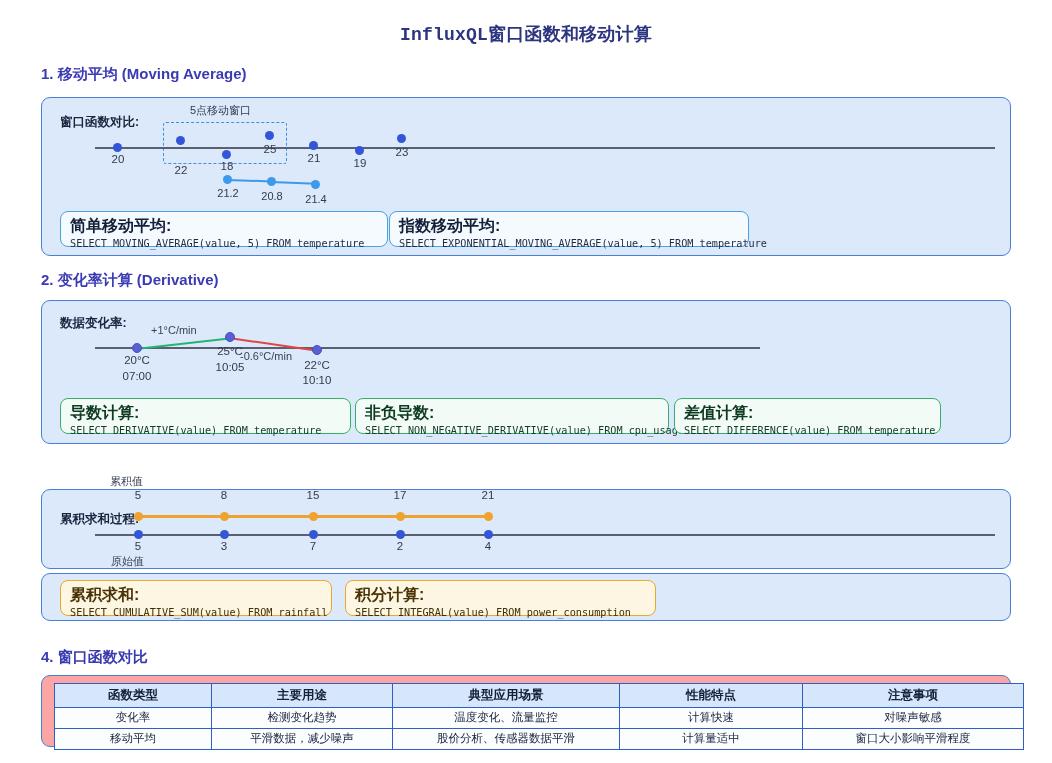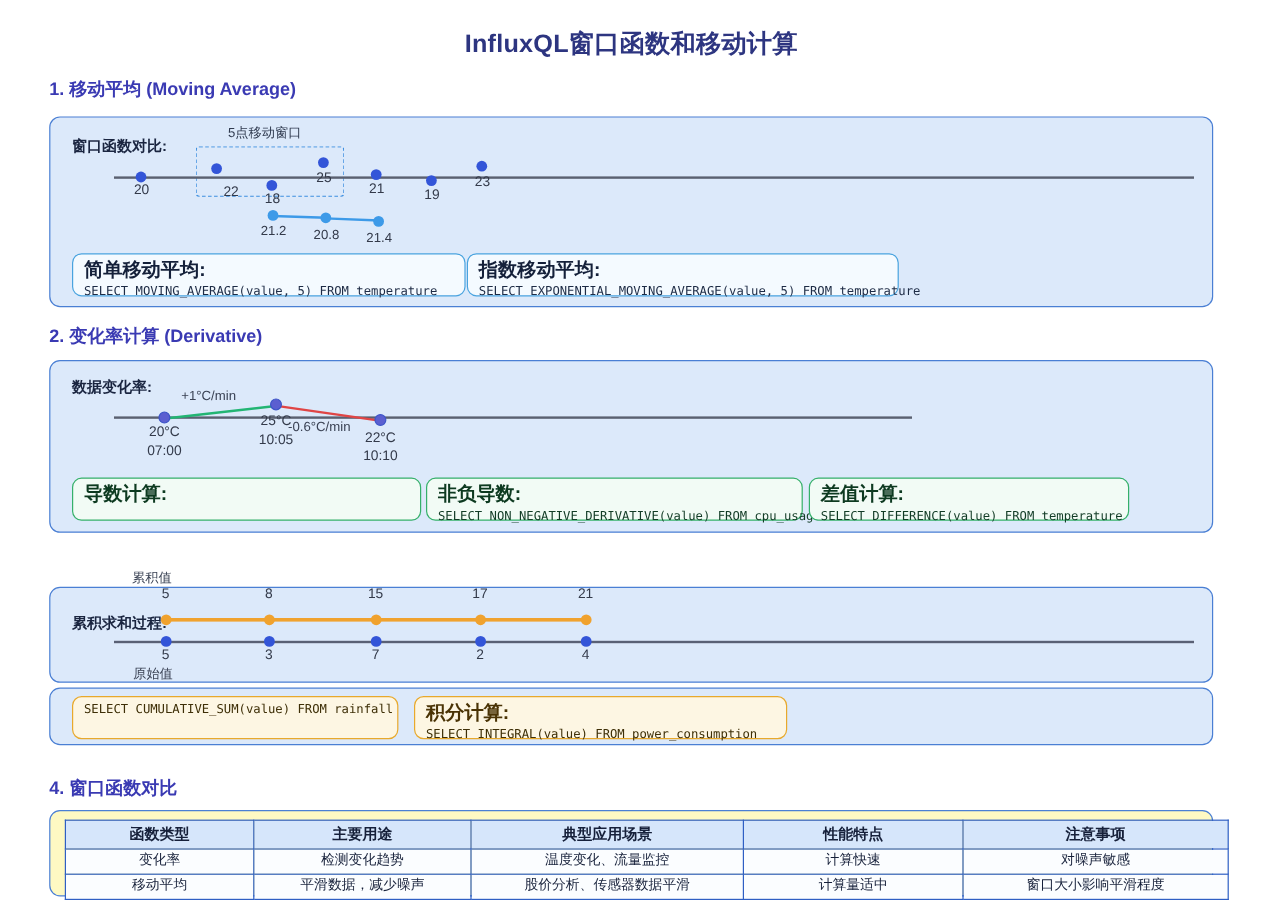--- a/index.html
+++ b/index.html
@@ -9,22 +9,23 @@
     font-family:"Liberation Sans","DejaVu Sans",sans-serif;
     overflow:hidden;
     position:relative;
   }
   .page{position:relative;width:1052px;height:763px;}
 
   
   .main-title{
     position:absolute;left:0;top:22px;width:1052px;
     text-align:center;
-    font-size:21px;font-weight:bold;color:#2d3580;
+    font-size:18px;font-weight:bold;color:#2d3580;
     letter-spacing:.2px;
+    font-family:Liberation Mono, monospace;
   }
 
   
   .sec-head{
     position:absolute;left:41px;
     font-size:15px;font-weight:bold;color:#3a3ab3;
     white-space:nowrap;
   }
 
   
@@ -100,21 +101,21 @@
   .cb-code{
     font-family:"DejaVu Sans Mono","Liberation Mono",monospace;
     font-size:10.2px;color:#1d2b45;white-space:nowrap;line-height:1.2;
   }
   .codebox.green .cb-code{color:#123c26;}
   .codebox.amber .cb-code{color:#3e2f07;}
 
   
   .tbl-panel{
     position:absolute;left:41px;top:675px;width:970px;height:72px;
-    background:#fef9c3;border:1.6px solid #4a7fd4;border-radius:9px;
+    background:#fca5a5;border:1.6px solid #4a7fd4;border-radius:9px;
     box-sizing:border-box;
   }
   table.cmp{
     position:absolute;left:12px;top:7px;width:944px;
     border-collapse:collapse;
     table-layout:fixed;
   }
   table.cmp th,table.cmp td{
     border:1.4px solid #2f5fc4;
     text-align:center;
@@ -148,21 +149,21 @@
 
     <div class="winbox" style="left:121px;top:24px;width:124px;height:42px;"></div>
     <div class="winlabel" style="left:148px;top:5px;">5点移动窗口</div>
 
     <div class="axis" style="left:53px;top:49px;width:900px;"></div>
 
     <div class="pt blue" style="left:71px;top:45px;width:9px;height:9px;"></div>
     <div class="val" style="left:58px;top:55px;width:36px;">20</div>
 
     <div class="pt blue" style="left:134px;top:38px;width:9px;height:9px;"></div>
-    <div class="val" style="left:121px;top:56px;width:36px;text-align:right;">22</div>
+    <div class="val" style="left:121px;top:66px;width:36px;">22</div>
 
     <div class="pt blue" style="left:180px;top:52px;width:9px;height:9px;"></div>
     <div class="val" style="left:167px;top:62px;width:36px;">18</div>
 
     <div class="pt blue" style="left:223px;top:33px;width:9px;height:9px;"></div>
     <div class="val" style="left:210px;top:45px;width:36px;">25</div>
 
     <div class="pt blue" style="left:267px;top:43px;width:9px;height:9px;"></div>
     <div class="val" style="left:254px;top:54px;width:36px;">21</div>
 
@@ -221,20 +222,21 @@
     <div class="pt purple" style="left:183px;top:31px;width:10px;height:10px;"></div>
     <div class="val" style="left:163px;top:44px;width:50px;">25°C</div>
     <div class="val" style="left:163px;top:60px;width:50px;">10:05</div>
 
     <div class="pt purple" style="left:270px;top:44px;width:10px;height:10px;"></div>
     <div class="val" style="left:250px;top:58px;width:50px;">22°C</div>
     <div class="val" style="left:250px;top:73px;width:50px;">10:10</div>
 
     <div class="codebox green" style="left:18px;top:97px;width:291px;height:36px;">
       <div class="cb-title">导数计算:</div>
+      <div class="cb-code">SELECT DERIVATIVE(value) FROM temperature</div>
     </div>
     <div class="codebox green" style="left:313px;top:97px;width:314px;height:36px;">
       <div class="cb-title">非负导数:</div>
       <div class="cb-code">SELECT NON_NEGATIVE_DERIVATIVE(value) FROM cpu_usage</div>
     </div>
     <div class="codebox green" style="left:632px;top:97px;width:267px;height:36px;">
       <div class="cb-title">差值计算:</div>
       <div class="cb-code">SELECT DIFFERENCE(value) FROM temperature</div>
     </div>
   </div>
@@ -278,20 +280,21 @@
     <div class="val" style="left:339px;top:50px;width:38px;">2</div>
 
     <div class="pt blue" style="left:442px;top:40px;width:9px;height:9px;"></div>
     <div class="val" style="left:427px;top:50px;width:38px;">4</div>
 
     <div class="cap" style="left:69px;top:64px;">原始值</div>
   </div>
 
   <div class="panel" style="left:41px;top:573px;width:970px;height:48px;">
     <div class="codebox amber" style="left:18px;top:6px;width:272px;height:36px;">
+      <div class="cb-title">累积求和:</div>
       <div class="cb-code">SELECT CUMULATIVE_SUM(value) FROM rainfall</div>
     </div>
     <div class="codebox amber" style="left:303px;top:6px;width:311px;height:36px;">
       <div class="cb-title">积分计算:</div>
       <div class="cb-code">SELECT INTEGRAL(value) FROM power_consumption</div>
     </div>
   </div>
 
   <div class="sec-head" style="top:648px;">4. 窗口函数对比</div>
 

